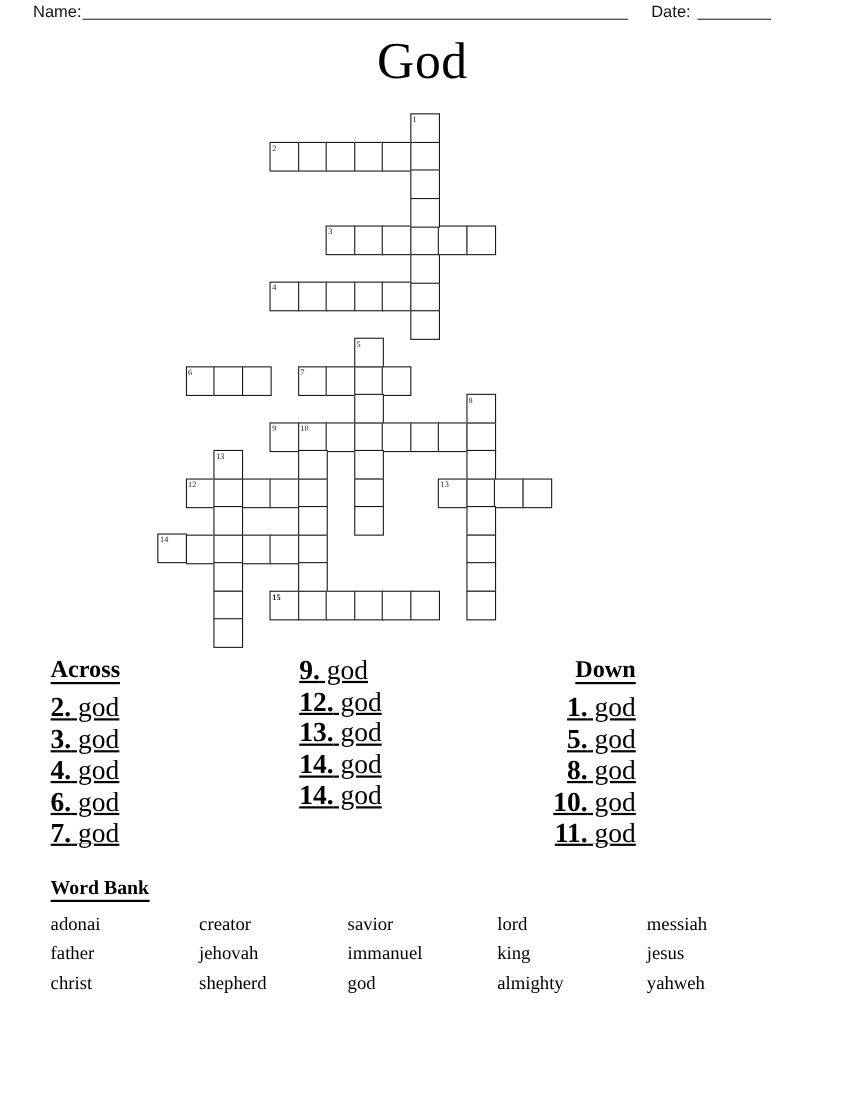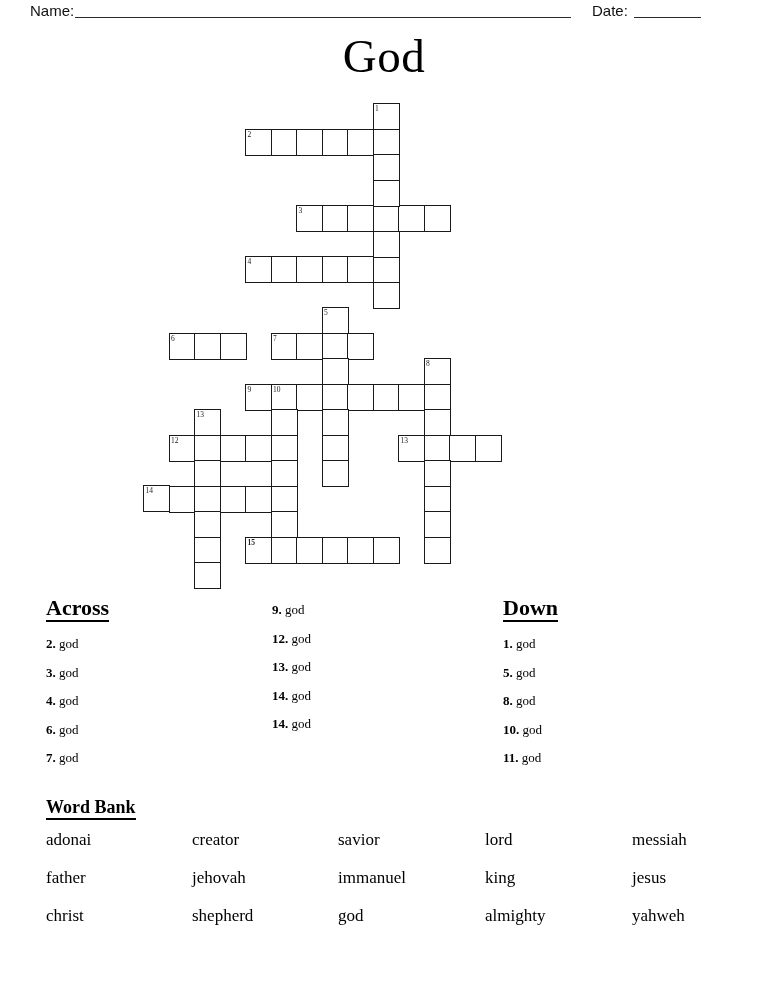--- a/index.html
+++ b/index.html
@@ -66,53 +66,53 @@
     line-height: 8px;
     padding: 1px 0 0 1.5px;
     color: #222;
     font-family: "Liberation Serif", serif;
   }
 
   
   .clue-col { position: absolute; top: 596px; }
   #clue-col-1 { left: 46px; }
   #clue-col-2 { left: 272px; }
-  #clue-col-3 { left: 503px; }
+  #clue-col-3 { left: 503px; text-align: right; }
   .clue-header {
     display: inline-block;
     font-size: 22px;
     font-weight: bold;
     line-height: 23px;
     border-bottom: 2.5px solid #000;
     padding-bottom: 1px;
     margin-bottom: 8px;
   }
   ul.clue-list { list-style: none; margin: 0; padding: 0; }
   ul.clue-list li {
-    font-size: 13px;
+    font-size: 25px;
     line-height: 28.6px;
     white-space: nowrap;
+    text-decoration: underline;
   }
   ul.clue-list li b { font-weight: bold; }
 
   
   .wordbank { position: absolute; left: 46px; top: 798px; }
   .wb-header {
     display: inline-block;
     font-size: 18px;
     font-weight: bold;
     line-height: 19px;
     border-bottom: 2px solid #000;
     padding-bottom: 1px;
     margin-bottom: 7px;
   }
   .wb-grid {
     display: grid;
     grid-template-columns: 135px 135px 136px 136px 110px;
-    gap: 11px;
   }
   .wb-word {
     font-size: 17px;
     line-height: 26.8px;
     white-space: nowrap;
   }
 </style>
 </head>
 <body>
 

